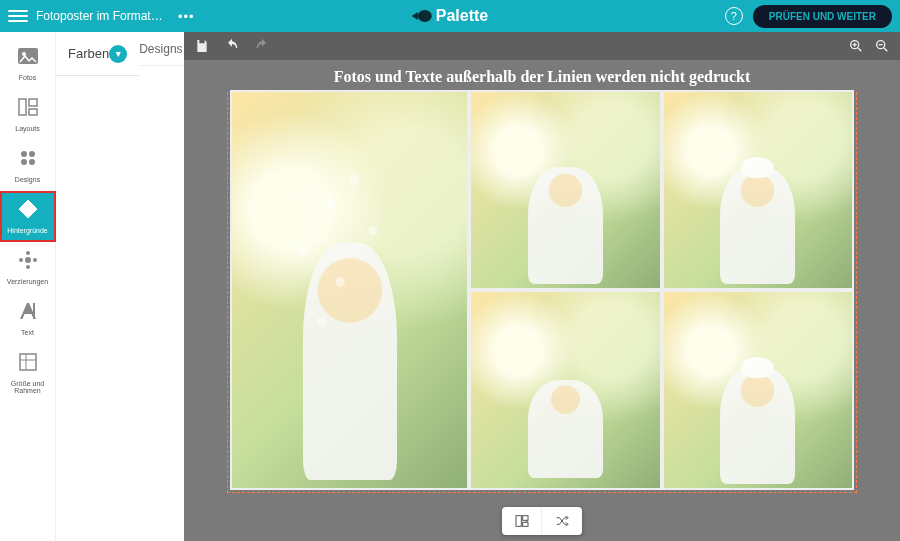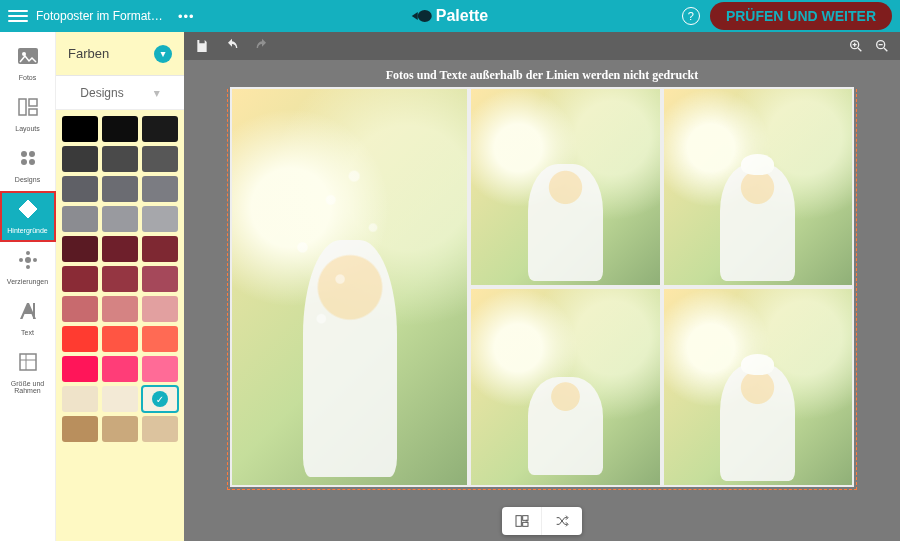--- a/index.html
+++ b/index.html
@@ -12,58 +12,58 @@
   .proj-title { font-size: 12px; max-width: 130px; white-space: nowrap; overflow: hidden; text-overflow: ellipsis; }
   .more-dots { font-size: 13px; letter-spacing: 1px; padding: 0 4px; cursor:pointer; }
 
   .brand { position: absolute; left: 50%; transform: translateX(-50%); display: flex; align-items: center; gap: 4px; font-size: 16px; font-weight: bold; }
   .brand-fish { width: 20px; height: 12px; position: relative; }
   .brand-fish::before { content:""; position:absolute; right:0; top:0; width:14px; height:12px; background:#0a2a33; border-radius:50% 50% 50% 50%; }
   .brand-fish::after { content:""; position:absolute; left:0; top:2px; width:0; height:0; border-top:4px solid transparent; border-bottom:4px solid transparent; border-right:6px solid #0a2a33; }
 
   .header-right { margin-left: auto; display: flex; align-items: center; gap: 10px; }
   .help-icon { width: 18px; height: 18px; border: 1.5px solid #fff; border-radius: 50%; font-size: 11px; line-height: 17px; text-align: center; cursor:pointer; }
-  .cta-btn { background: #7f1d1d; color: #14b0bf; border-radius: 14px; font-size: 14px; font-weight: bold; padding: 6px 16px; cursor:pointer; }
+  .cta-btn { background: #0f172a; color: #14b0bf; border-radius: 14px; font-size: 10px; font-weight: bold; padding: 6px 16px; cursor:pointer; }
 
   
   .main { display:flex; height: calc(541px - 32px); }
 
   
   .tool-rail { width: 56px; background: #fff; border-right: 1px solid #eee; display: flex; flex-direction: column; align-items: center; padding-top: 6px; }
   .tool-item { width:56px; display:flex; flex-direction:column; align-items:center; justify-content:center; padding:6px 0 8px; cursor:pointer; gap:2px; }
   .tool-item .ticon svg { width:24px; height:24px; }
   .tool-item .tlabel { font-size:7px; color:#555; text-align:center; line-height:1; }
   .tool-item.active { background:#14b0bf; color:#fff; }
   .tool-item.active .tlabel { color:#fff; }
   .tool-item.active svg * { fill:#fff !important; stroke:#fff !important; }
   .tool-item.hl { outline:2px solid #e03030; outline-offset:-2px; }
 
   
-  .panel { width:128px; background:#fef9c3; display:flex; flex-direction:column; }
+  .panel { width:128px; background:#ffffff; display:flex; flex-direction:row; }
   .panel-header { height:44px; display:flex; align-items:center; justify-content:space-between; padding:0 12px; border-bottom:1px solid #e6e6e6; font-size:13px; color:#444; }
   .panel-header .collapse-btn { width:18px; height:18px; border-radius:50%; background:#14b0bf; color:#fff; line-height:18px; text-align:center; font-size:10px; cursor:pointer;}
   .palette-sub { height:34px; display:flex; align-items:center; justify-content:center; gap:30px; background:#fff; border-bottom:1px solid #eee; font-size:12px; color:#666;}
   .palette-sub .expand { color:#bbb; cursor:pointer; }
 
   .swatches { flex:1; padding:6px; overflow-y:auto; }
   .swatches::-webkit-scrollbar{width:0;}
   .sw-row { display:flex; gap:4px; margin-bottom:4px; }
   .sw { flex:1; height:26px; border-radius:3px; cursor:pointer; position:relative; }
   .sw.selected { outline:2px solid #14b0bf; outline-offset:-1px; }
   .sw.selected::after { content:"✓"; position:absolute; inset:0; display:flex; align-items:center; justify-content:center; color:#fff; background:#14b0bf; border-radius:50%; width:16px; height:16px; margin:auto; font-size:10px; }
 
   
   .canvas-area { flex:1; background:#7a7a7a; position:relative; display:flex; flex-direction:column; }
   .canvas-toolbar { height:28px; background:#5f5f5f; display:flex; align-items:center; padding:0 10px; gap:14px; }
   .canvas-toolbar .left-tools { display:flex; gap:14px; }
   .canvas-toolbar .right-tools { margin-left:auto; display:flex; gap:10px; }
   .ctb-icon { width:16px; height:16px; color:#eee; cursor:pointer; display:flex; align-items:center; justify-content:center; }
   .ctb-icon.disabled { opacity:.35; cursor:default; }
 
-  .hint-text { text-align:center; color:#fff; font-size:12px; font-weight:bold; padding:8px 0 4px; font-family: Georgia, serif;}
+  .hint-text { text-align:center; color:#fff; font-size:16px; font-weight:bold; padding:8px 0 4px; font-family: Georgia, serif;}
   .poster-wrap { flex:1; display:flex; align-items:flex-start; justify-content:center; padding:0 12px 10px; overflow:hidden;}
   .poster { width:624px; height:400px; background:#eee; outline:1px dashed #ff7a3c; outline-offset:2px; display:grid; grid-template-columns: 235px 1fr 1fr; grid-template-rows: 1fr 1fr; gap:4px; padding:2px;}
   .photo { background:linear-gradient(135deg, rgba(255,230,160,.9), rgba(180,215,120,.7) 60%, rgba(120,160,90,.8)); position:relative; overflow:hidden;}
   .photo::before{ content:""; position:absolute; inset:0; background: radial-gradient(circle at 25% 30%, rgba(255,255,240,.95) 0 12%, transparent 30%), radial-gradient(circle at 75% 25%, rgba(255,255,230,.6) 0 18%, transparent 40%);}
   .ph-a{ grid-row:1/3; }
   .child { position:absolute; width:40%; height:60%; left:30%; bottom:2%; background: radial-gradient(circle at 50% 20%, #fbe6c2 0 16%, transparent 17%), linear-gradient(#f9f9f9,#f9f9f9); border-radius:40% 40% 8% 8%; opacity:.88;}
   .hat .child::before{content:"";position:absolute;top:-8%;left:28%;width:44%;height:18%;background:#fff;border-radius:50% 50% 40% 40%;}
   .bubbles::after{content:"";position:absolute;inset:0;background: radial-gradient(circle at 30% 40%, rgba(255,255,255,.55) 0 1.6%, transparent 2%), radial-gradient(circle at 42% 28%, rgba(255,255,255,.5) 0 1.3%, transparent 1.8%), radial-gradient(circle at 52% 22%, rgba(255,255,255,.5) 0 1.4%, transparent 1.9%), radial-gradient(circle at 46% 48%, rgba(255,255,255,.5) 0 1.7%, transparent 2.2%), radial-gradient(circle at 60% 35%, rgba(255,255,255,.5) 0 1.2%, transparent 1.7%), radial-gradient(circle at 38% 58%, rgba(255,255,255,.5) 0 1.5%, transparent 2%); }
 
   .bottom-actions{ position:absolute; bottom:6px; left:50%; transform:translateX(-50%); display:flex; gap:0; background:#fff; border-radius:4px; box-shadow:0 1px 4px rgba(0,0,0,.3);}

